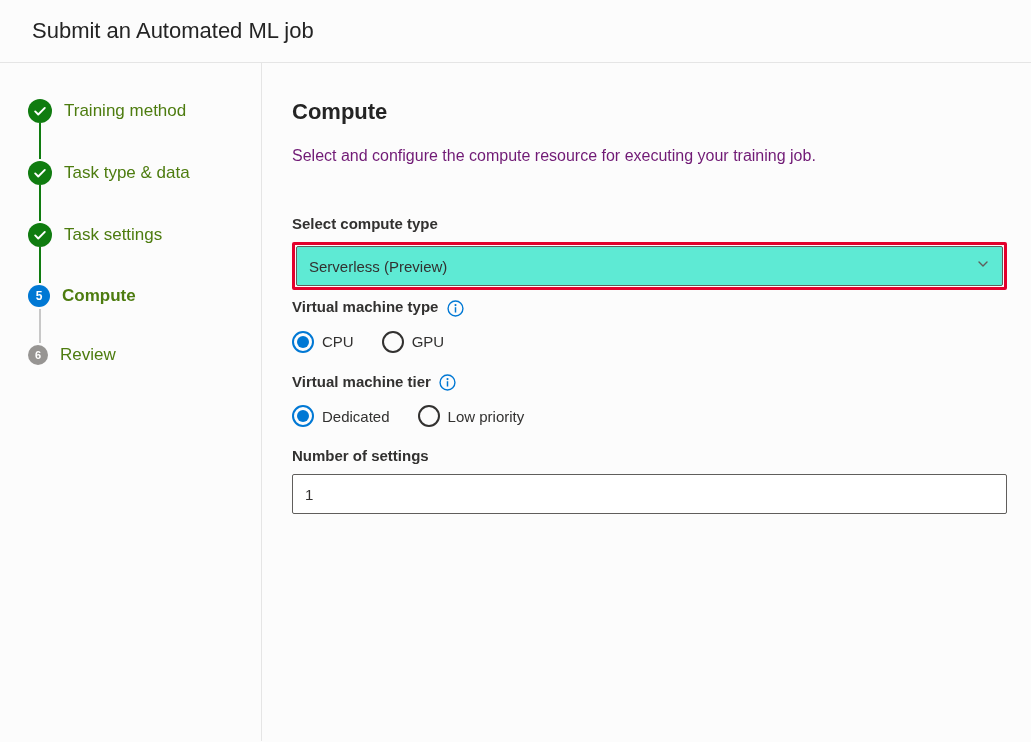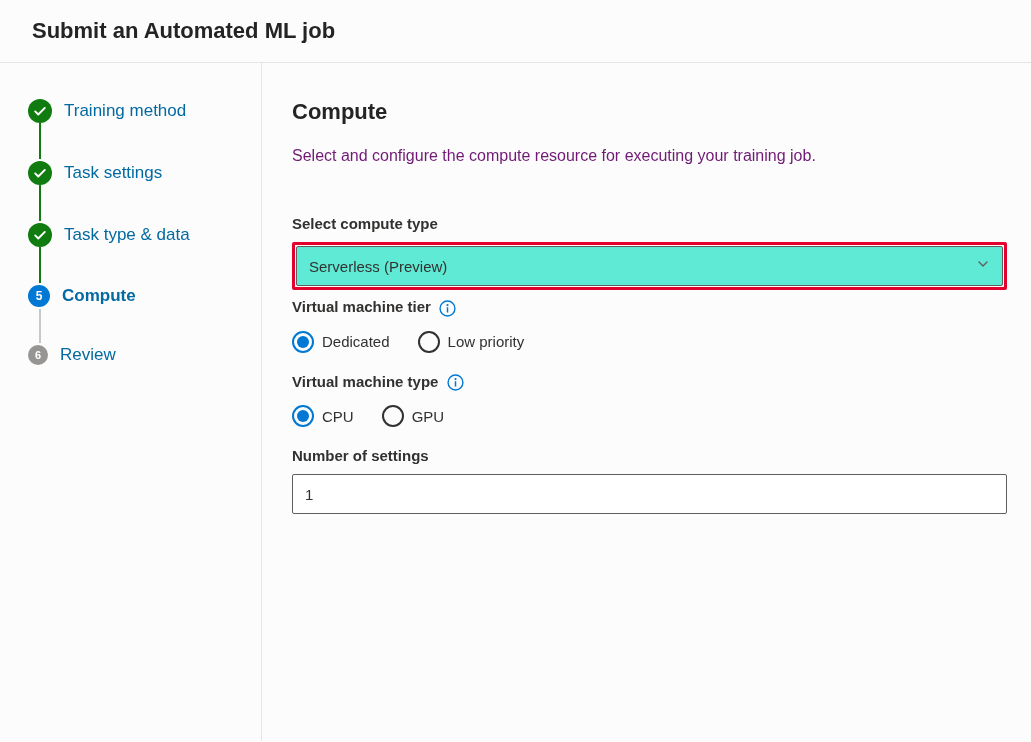--- a/index.html
+++ b/index.html
@@ -10,21 +10,21 @@
     width: 1031px;
     height: 742px;
     overflow: hidden;
   }
   .header {
     padding: 18px 32px 18px 32px;
     border-bottom: 1px solid #e5e5e5;
   }
   .page-title {
     font-size: 22px;
-    font-weight: 700;
+    font-weight: 400;
     color: #242424;
   }
   .body {
     display: flex;
     height: calc(100% - 64px);
   }
   .sidebar {
     width: 262px;
     padding: 36px 20px 20px 28px;
     border-right: 1px solid #e5e5e5;
@@ -63,21 +63,21 @@
     font-size: 12px;
     font-weight: 600;
     color: #fff;
     z-index: 1;
   }
   .step-item.completed .step-icon { background: #107c10; }
   .step-item.current .step-icon { background: #0078d4; width: 22px; height: 22px; }
   .step-item.upcoming .step-icon { background: #979593; width: 20px; height: 20px; font-size: 11px; }
   .step-label {
     font-size: 17px;
-    color: #0369a1;
+    color: #4d7c0f;
   }
   .step-item.current .step-label { font-weight: 600; }
   .check-svg { width: 14px; height: 14px; }
   .main {
     flex: 1;
     padding: 36px 24px 24px 30px;
     overflow: auto;
   }
   .main-title {
     font-size: 22px;
@@ -198,30 +198,30 @@
         <span class="step-label">Training method</span>
       </li>
 
 
       <li class="step-item completed">
         <span class="step-icon">
           <svg class="check-svg" viewBox="0 0 16 16">
               <path d="M13.5 4.5 6 12 2.5 8.5" stroke="#fff" stroke-width="2.2" fill="none" stroke-linecap="round" stroke-linejoin="round"></path>
             </svg>
         </span>
-        <span class="step-label">Task settings</span>
+        <span class="step-label">Task type &amp; data</span>
       </li>
 
       <li class="step-item completed">
         <span class="step-icon">
           <svg class="check-svg" viewBox="0 0 16 16">
               <path d="M13.5 4.5 6 12 2.5 8.5" stroke="#fff" stroke-width="2.2" fill="none" stroke-linecap="round" stroke-linejoin="round"></path>
             </svg>
         </span>
-        <span class="step-label">Task type &amp; data</span>
+        <span class="step-label">Task settings</span>
       </li>
 
       <li class="step-item current">
         <span class="step-icon">5</span>
         <span class="step-label">Compute</span>
       </li>
 
       <li class="step-item upcoming">
         <span class="step-icon">6</span>
         <span class="step-label">Review</span>
@@ -238,20 +238,45 @@
       <label class="form-label">Select compute type</label>
       <div class="select-wrap highlight">
         <div class="select">
           <span>Serverless (Preview)</span>
         </div>
         <span class="select-chevron">
           <svg width="14" height="14" viewBox="0 0 14 14">
               <path d="M3 5l4 4 4-4" stroke="#605e5c" stroke-width="1.4" fill="none" stroke-linecap="round" stroke-linejoin="round"></path>
             </svg>
         </span>
+      </div>
+    </div>
+
+    <div class="form-group">
+      <label class="form-label">
+        <span>Virtual machine type</span>
+        <span class="info-icon">
+          <svg class="info-svg" viewBox="0 0 16 16">
+              <circle cx="8" cy="8" r="7" stroke="#0078d4" stroke-width="1.3" fill="none"></circle>
+              <circle cx="8" cy="4.8" r="1" fill="#0078d4"></circle>
+              <rect x="7.3" y="6.8" width="1.4" height="5" fill="#0078d4"></rect>
+            </svg>
+        </span>
+      </label>
+      <div class="radio-row">
+        <div class="radio-opt selected">
+          <span class="radio-circle">
+              <span class="radio-dot"></span>
+            </span>
+          <span class="radio-label">CPU</span>
+        </div>
+        <div class="radio-opt">
+          <span class="radio-circle"></span>
+          <span class="radio-label">GPU</span>
+        </div>
       </div>
     </div>
 
     <div class="form-group">
       <label class="form-label">
         <span>Virtual machine tier</span>
         <span class="info-icon">
           <svg class="info-svg" viewBox="0 0 16 16">
               <circle cx="8" cy="8" r="7" stroke="#0078d4" stroke-width="1.3" fill="none"></circle>
               <circle cx="8" cy="4.8" r="1" fill="#0078d4"></circle>
@@ -266,45 +291,20 @@
             </span>
           <span class="radio-label">Dedicated</span>
         </div>
         <div class="radio-opt">
           <span class="radio-circle"></span>
           <span class="radio-label">Low priority</span>
         </div>
       </div>
     </div>
 
-    <div class="form-group">
-      <label class="form-label">
-        <span>Virtual machine type</span>
-        <span class="info-icon">
-          <svg class="info-svg" viewBox="0 0 16 16">
-              <circle cx="8" cy="8" r="7" stroke="#0078d4" stroke-width="1.3" fill="none"></circle>
-              <circle cx="8" cy="4.8" r="1" fill="#0078d4"></circle>
-              <rect x="7.3" y="6.8" width="1.4" height="5" fill="#0078d4"></rect>
-            </svg>
-        </span>
-      </label>
-      <div class="radio-row">
-        <div class="radio-opt selected">
-          <span class="radio-circle">
-              <span class="radio-dot"></span>
-            </span>
-          <span class="radio-label">CPU</span>
-        </div>
-        <div class="radio-opt">
-          <span class="radio-circle"></span>
-          <span class="radio-label">GPU</span>
-        </div>
-      </div>
-    </div>
-
 
     <div class="form-group">
       <label class="form-label">Number of settings</label>
       <input class="text-input" type="text" value="1" style="">
     </div>
 
   </main>
 </div>
 
 </body></html>

